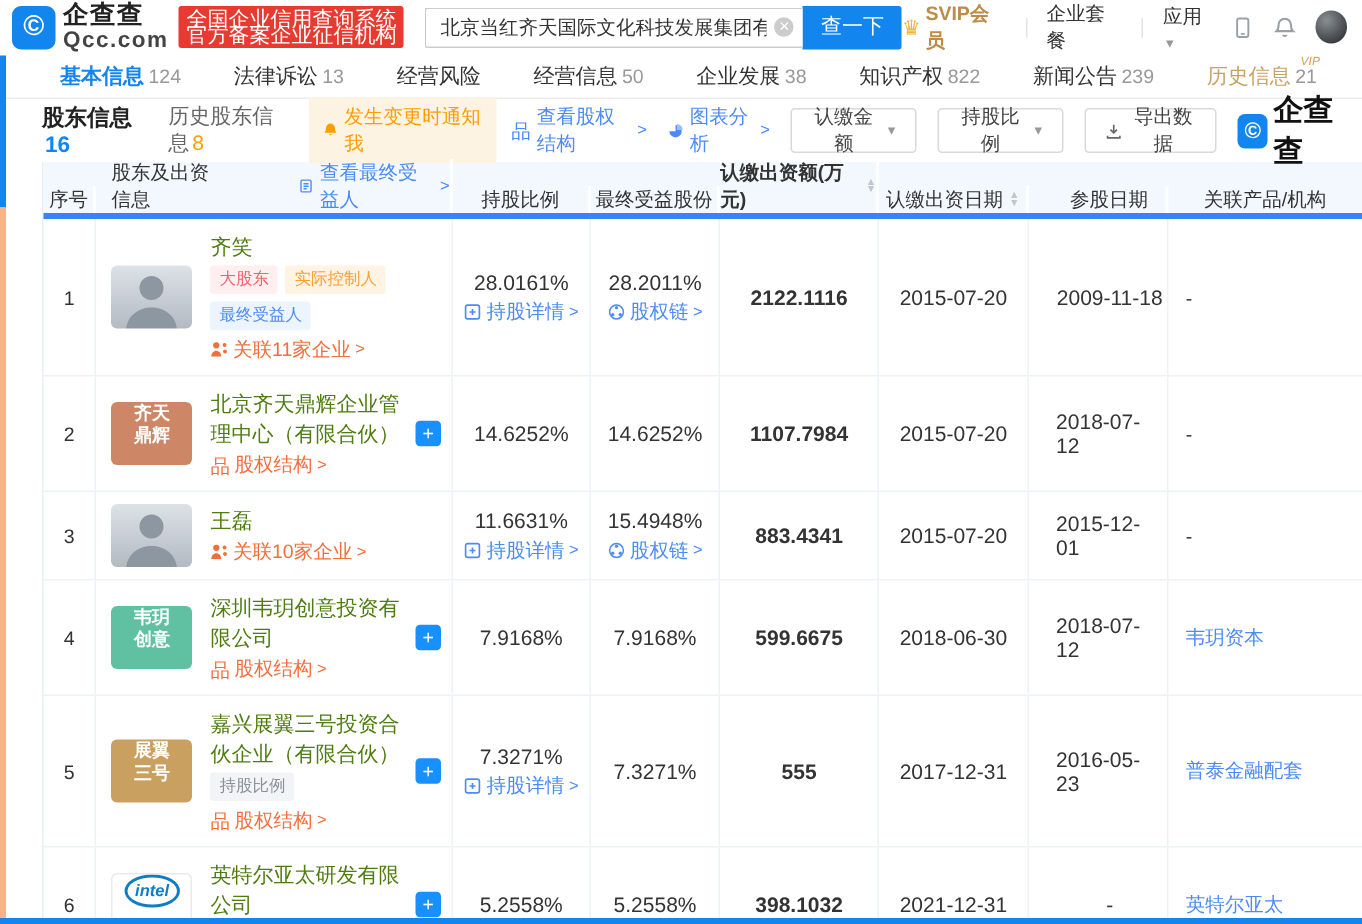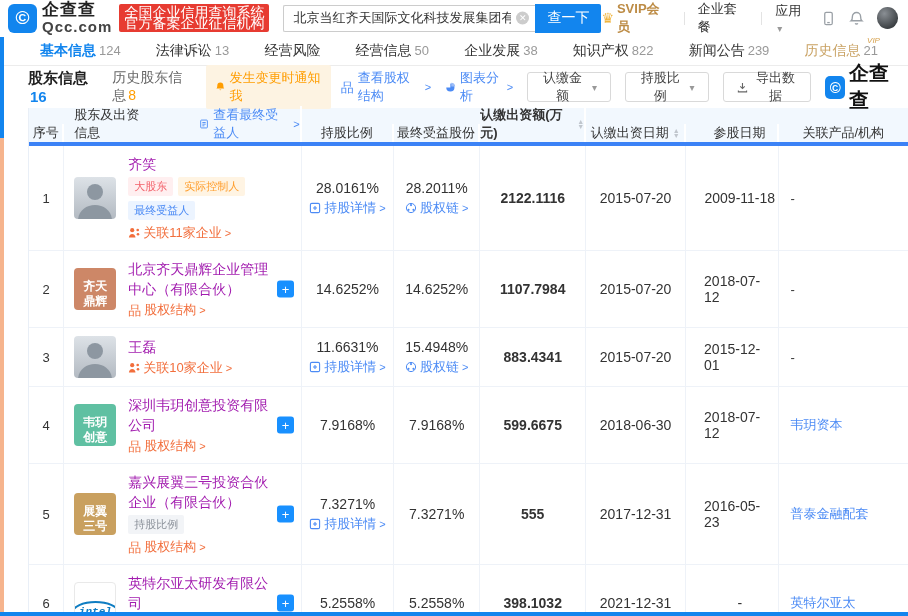--- a/index.html
+++ b/index.html
@@ -91,29 +91,29 @@
   .trow:nth-child(5) { min-height: 93px; }
   .trow:nth-child(6) { min-height: 55px; }
   .trow:nth-child(7) { min-height: 56px; }
   .cell { display: flex; align-items: center; justify-content: center; border-right: 1px solid #eef2f8;
     flex-direction: column; gap: 3px; padding: 6px 2px; }
   .cell:last-child { border-right: none; }
   .cell.sh { flex-direction: row; justify-content: flex-start; padding: 8px 26px 8px 10px;
     position: relative; align-items: center; }
   .cell.rel { align-items: flex-start; justify-content: center; padding-left: 12px; }
   .idx-val { color: #333; font-size: 13px; }
-  .avatar { width: 42px; height: 42px; border-radius: 4px; flex-shrink: 0; margin-right: 9px;
-    overflow: hidden; display: flex; align-items: flex-end; justify-content: center; font-family: Liberation Mono, monospace; }
+  .avatar { width: 54px; height: 42px; border-radius: 4px; flex-shrink: 0; margin-right: 9px;
+    overflow: hidden; display: flex; align-items: flex-start; justify-content: center; }
   .avatar.photo { background: linear-gradient(#dde2e7, #b3bac2); }
   .avatar.text { color: #fff; font-size: 12px; line-height: 15px; text-align: center; font-weight: bold; }
   .avatar.intel { background: #fff; border: 1px solid #e9e9e9; }
   .intel-oval { border: 2px solid #0f7dc2; border-radius: 50%; padding: 3px 5px; color: #0f7dc2;
     font-size: 11px; font-style: italic; font-weight: bold; }
   .sh-info { min-width: 0; }
-  .name { color: #a21caf; font-size: 14px; line-height: 20px; display: block; max-width: 172px; }
+  .name { color: #4d7c0f; font-size: 14px; line-height: 20px; display: block; max-width: 172px; }
   .tags { display: flex; gap: 5px; margin: 3px 0 2px; flex-wrap: wrap; }
   .tag { font-size: 11px; padding: 1px 6px; border-radius: 2px; line-height: 17px; white-space: nowrap; }
   .tag.red { background: #ffeff0; color: #f3626b; }
   .tag.orange { background: #fff4e3; color: #ff9e2d; }
   .tag.blue { background: #ecf4ff; color: #4c8bf5; }
   .tag.gray { background: #f2f4f7; color: #8a9099; }
   .sub-link { color: #f26e3c; font-size: 13px; display: inline-flex; align-items: center; gap: 3px;
     margin-top: 2px; }
   .plus-btn { position: absolute; right: 7px; top: 50%; transform: translateY(-50%); width: 17px;
     height: 17px; background: #1890ff; color: #fff; border: none; border-radius: 3px; font-size: 13px;

